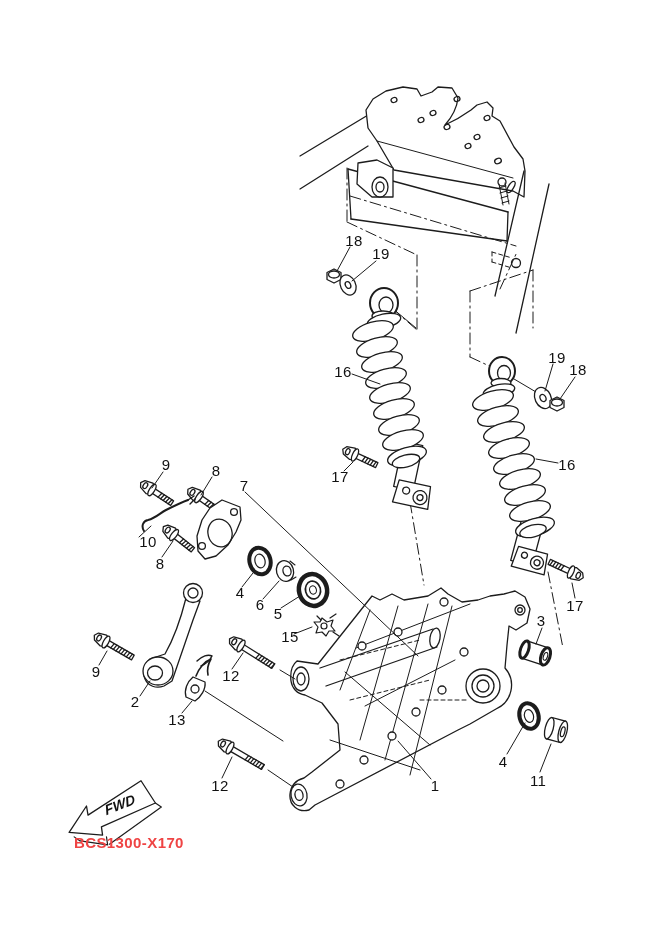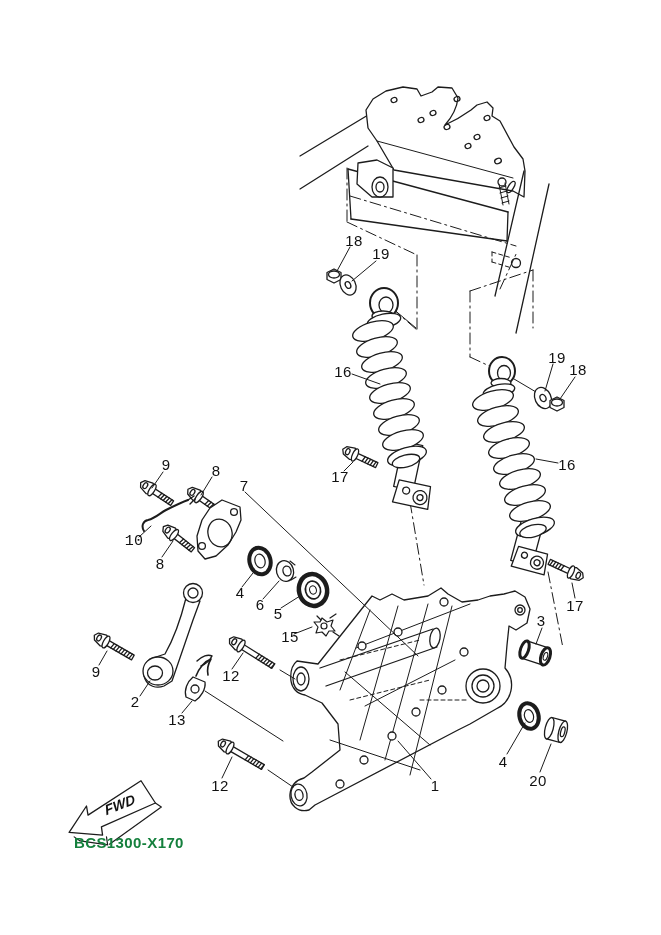--- a/index.html
+++ b/index.html
@@ -2,21 +2,21 @@
 <html><head>
 <meta charset="utf-8">
 <style>
   html,body{margin:0;padding:0;background:#fff;}
   #stage{position:relative;width:661px;height:935px;background:#ffffff;overflow:hidden;
          font-family:"Liberation Sans",sans-serif;}
   svg{position:absolute;left:0;top:0;}
   .callout{position:absolute;transform:translate(-50%,-54%);font-size:15px;line-height:1;
            color:#111;font-family:"Liberation Sans",sans-serif;letter-spacing:.3px;}
   #diagram-code{position:absolute;left:74px;top:834px;font-size:15px;font-weight:700;
-                color:#15803d;letter-spacing:.4px;}
+                color:#ef4444;letter-spacing:.4px;}
 </style>
 </head>
 <body>
 
 <div id="stage">
 
 <svg width="661" height="935" viewBox="0 0 661 935" stroke="#1c1c1c" fill="none" stroke-width="1.3" stroke-linejoin="round" stroke-linecap="round">
 
   <defs>
     <g id="boltS">
@@ -392,32 +392,32 @@
       <span class="callout" style="left: 354px; top: 241px;">18</span>
       <span class="callout" style="left: 381px; top: 254px;">19</span>
       <span class="callout" style="left: 343px; top: 372px;">16</span>
       <span class="callout" style="left: 340px; top: 477px;">17</span>
       <span class="callout" style="left: 557px; top: 358px;">19</span>
       <span class="callout" style="left: 578px; top: 370px;">18</span>
       <span class="callout" style="left: 567px; top: 465px;">16</span>
       <span class="callout" style="left: 166px; top: 465px;">9</span>
       <span class="callout" style="left: 216px; top: 471px;">8</span>
       <span class="callout" style="left: 244px; top: 486px;">7</span>
-      <span class="callout" style="left: 134px; top: 542px; font-family: Liberation Mono, monospace;">10</span>
+      <span class="callout" style="left: 148px; top: 542px;">10</span>
       <span class="callout" style="left: 160px; top: 564px;">8</span>
       <span class="callout" style="left: 240px; top: 593px;">4</span>
       <span class="callout" style="left: 260px; top: 605px;">6</span>
       <span class="callout" style="left: 278px; top: 614px;">5</span>
       <span class="callout" style="left: 282px; top: 637px; margin-left: 8px;">15</span>
       <span class="callout" style="left: 96px; top: 672px;">9</span>
       <span class="callout" style="left: 135px; top: 702px;">2</span>
       <span class="callout" style="left: 177px; top: 720px;">13</span>
       <span class="callout" style="left: 231px; top: 676px;">12</span>
       <span class="callout" style="left: 220px; top: 786px;">12</span>
       <span class="callout" style="left: 435px; top: 786px;">1</span>
       <span class="callout" style="left: 541px; top: 621px;">3</span>
       <span class="callout" style="left: 575px; top: 606px;">17</span>
       <span class="callout" style="left: 503px; top: 762px;">4</span>
-      <span class="callout" style="left: 538px; top: 781px;">20</span>
+      <span class="callout" style="left: 538px; top: 781px;">11</span>
     </div>
 
   <div id="diagram-code">BCS1300-X170</div>
 </div>
 
 </body></html>

